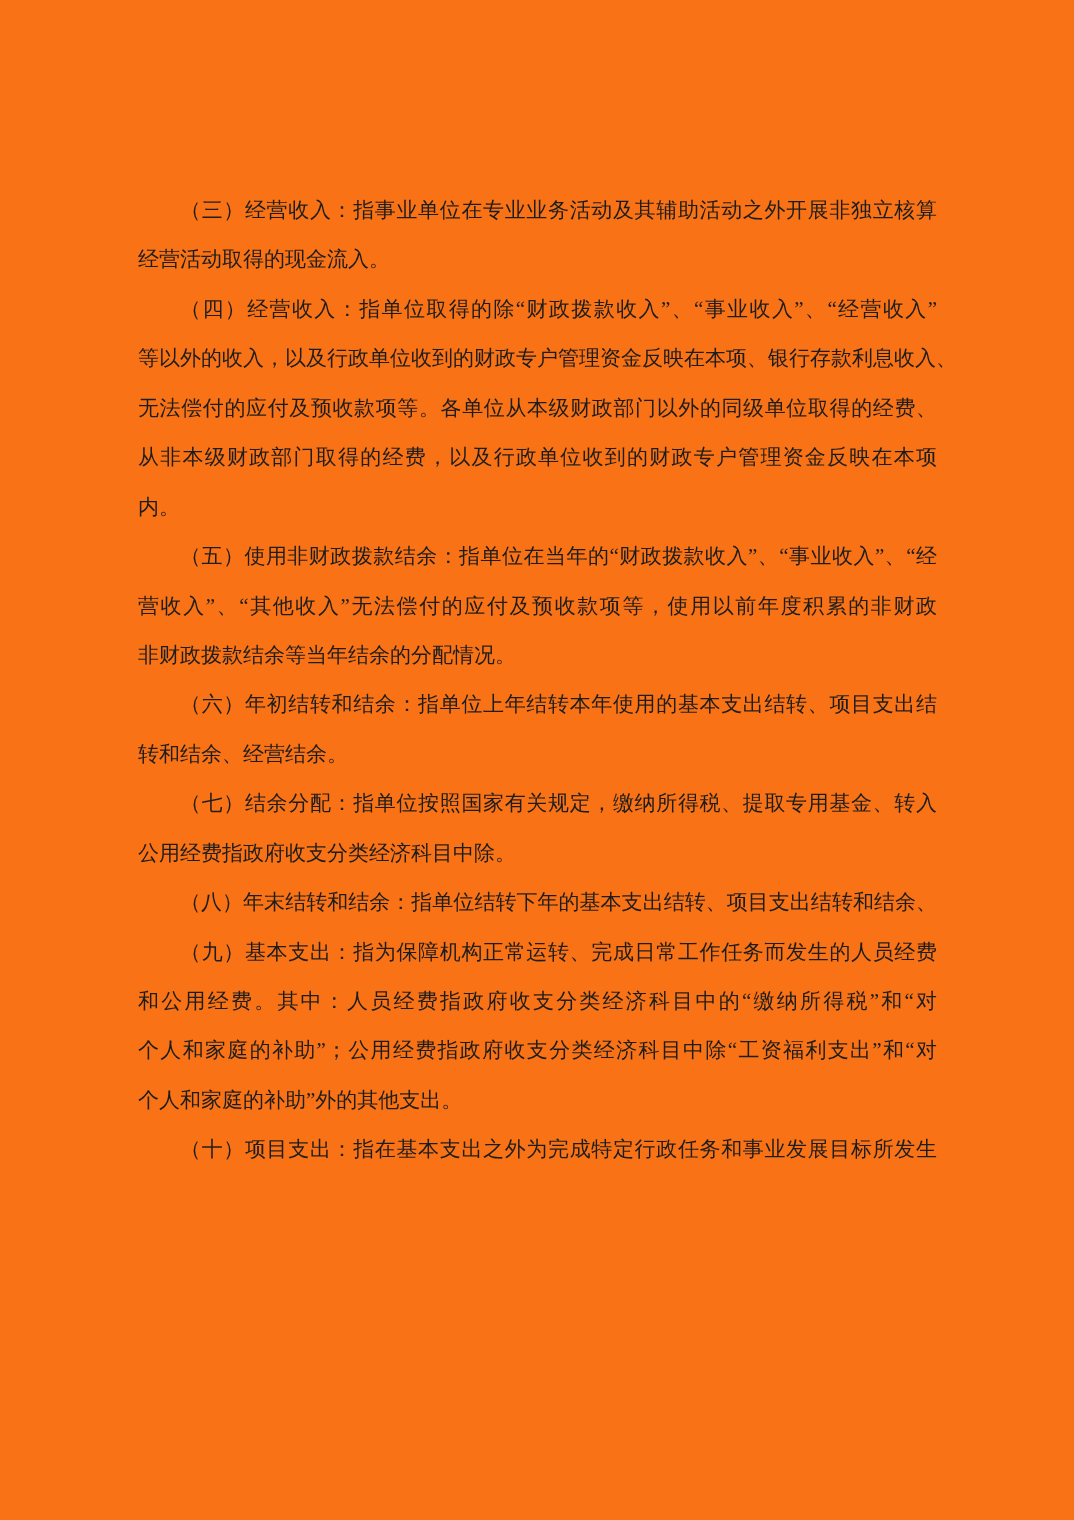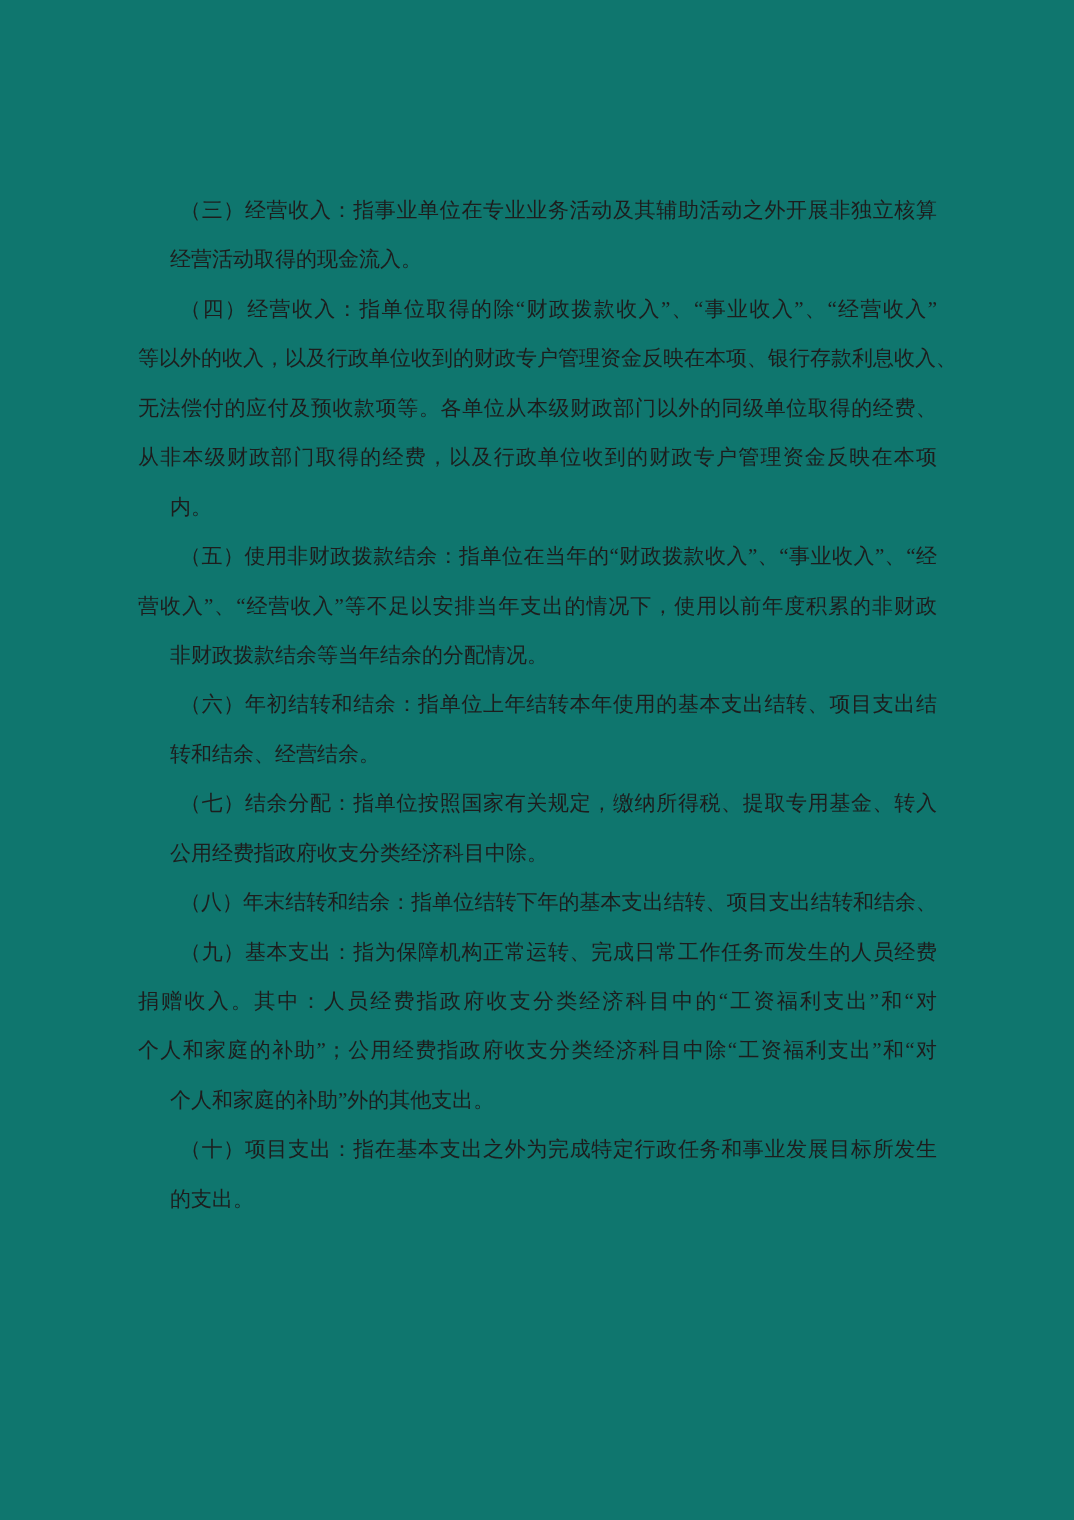--- a/index.html
+++ b/index.html
@@ -1,20 +1,20 @@
 <!DOCTYPE html>
 <html lang="zh"><head>
 <meta charset="utf-8">
 <style>
   html, body { margin: 0; padding: 0; background: #ffffff; }
   .page {
     position: relative;
     width: 1074px;
     height: 1520px;
-    background: #0f766e;
+    background: #f97316;
     overflow: hidden;
     font-family: "Liberation Serif", "DejaVu Serif", serif;
   }
   .textblock {
     position: absolute;
     left: 138px;
     top: 186px;
     width: 799px;
   }
   .para { margin: 0; padding: 0; }
@@ -26,21 +26,21 @@
     white-space: nowrap;
     overflow: visible;
   }
   
   .f {
     text-align: justify;
     text-align-last: justify;
     text-justify: inter-character;
   }
   
-  .e { text-align: left; text-align-last: left; margin-left: 32px; }
+  .e { text-align: left; text-align-last: left; }
   
   .i { padding-left: 42px; }
 </style>
 </head>
 <body>
 
 <div class="page">
   <div class="textblock">
 
     <div class="para">
@@ -51,44 +51,43 @@
     <div class="para">
       <div class="line f i">（四）经营收入：指单位取得的除“财政拨款收入”、“事业收入”、“经营收入”</div>
       <div class="line f">等以外的收入，以及行政单位收到的财政专户管理资金反映在本项、银行存款利息收入、</div>
       <div class="line f">无法偿付的应付及预收款项等。各单位从本级财政部门以外的同级单位取得的经费、</div>
       <div class="line f">从非本级财政部门取得的经费，以及行政单位收到的财政专户管理资金反映在本项</div>
       <div class="line e">内。</div>
     </div>
 
     <div class="para">
       <div class="line f i">（五）使用非财政拨款结余：指单位在当年的“财政拨款收入”、“事业收入”、“经</div>
-      <div class="line f">营收入”、“经营收入”等不足以安排当年支出的情况下，使用以前年度积累的非财政</div>
+      <div class="line f">营收入”、“其他收入”无法偿付的应付及预收款项等，使用以前年度积累的非财政</div>
       <div class="line e">非财政拨款结余等当年结余的分配情况。</div>
     </div>
 
     <div class="para">
       <div class="line f i">（六）年初结转和结余：指单位上年结转本年使用的基本支出结转、项目支出结</div>
       <div class="line e">转和结余、经营结余。</div>
     </div>
 
     <div class="para">
       <div class="line f i">（七）结余分配：指单位按照国家有关规定，缴纳所得税、提取专用基金、转入</div>
       <div class="line e">公用经费指政府收支分类经济科目中除。</div>
     </div>
 
     <div class="para">
       <div class="line f i">（八）年末结转和结余：指单位结转下年的基本支出结转、项目支出结转和结余、</div>
     </div>
 
     <div class="para">
       <div class="line f i">（九）基本支出：指为保障机构正常运转、完成日常工作任务而发生的人员经费</div>
-      <div class="line f">捐赠收入。其中：人员经费指政府收支分类经济科目中的“工资福利支出”和“对</div>
+      <div class="line f">和公用经费。其中：人员经费指政府收支分类经济科目中的“缴纳所得税”和“对</div>
       <div class="line f">个人和家庭的补助”；公用经费指政府收支分类经济科目中除“工资福利支出”和“对</div>
       <div class="line e">个人和家庭的补助”外的其他支出。</div>
     </div>
 
     <div class="para">
       <div class="line f i">（十）项目支出：指在基本支出之外为完成特定行政任务和事业发展目标所发生</div>
-      <div class="line e">的支出。</div>
     </div>
 
   </div>
 </div>
 
 </body></html>

